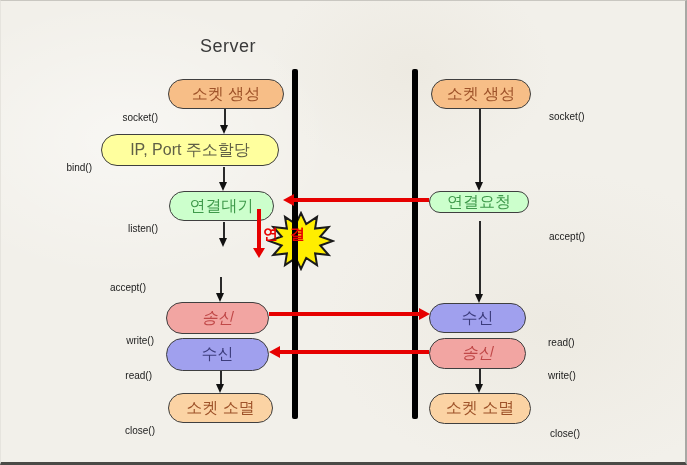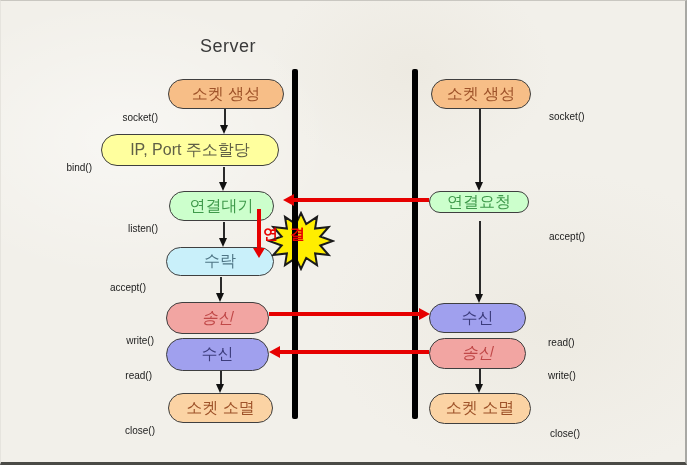--- a/index.html
+++ b/index.html
@@ -63,21 +63,20 @@
 
   <div class="api" style="left:548px;top:82px;">socket()</div>
   <div class="api" style="left:548px;top:202px;">accept()</div>
   <div class="api" style="left:547px;top:308px;">read()</div>
   <div class="api" style="left:547px;top:341px;">write()</div>
   <div class="api" style="left:549px;top:399px;">close()</div>
 
   <div class="box orange" style="left:167px;top:78px;width:116px;height:30px;">소켓 생성</div>
   <div class="box yellow" style="left:100px;top:133px;width:178px;height:32px;">IP, Port 주소할당</div>
   <div class="box green" style="left:168px;top:190px;width:105px;height:30px;">연결대기</div>
-  <div class="box cyan" style="left:165px;top:246px;width:108px;height:29px;">수락</div>
   <div class="box pink" style="left:165px;top:301px;width:103px;height:32px;">송신</div>
   <div class="box purple" style="left:165px;top:337px;width:103px;height:33px;">수신</div>
   <div class="box orange-light" style="left:167px;top:392px;width:105px;height:30px;">소켓 소멸</div>
 
   <div class="box orange" style="left:430px;top:78px;width:100px;height:30px;">소켓 생성</div>
   <div class="box green" style="left:428px;top:190px;width:100px;height:22px;">연결요청</div>
   <div class="box purple" style="left:428px;top:302px;width:97px;height:30px;">수신</div>
   <div class="box pink" style="left:428px;top:337px;width:97px;height:31px;">송신</div>
   <div class="box orange-light" style="left:428px;top:392px;width:102px;height:31px;">소켓 소멸</div>
 

